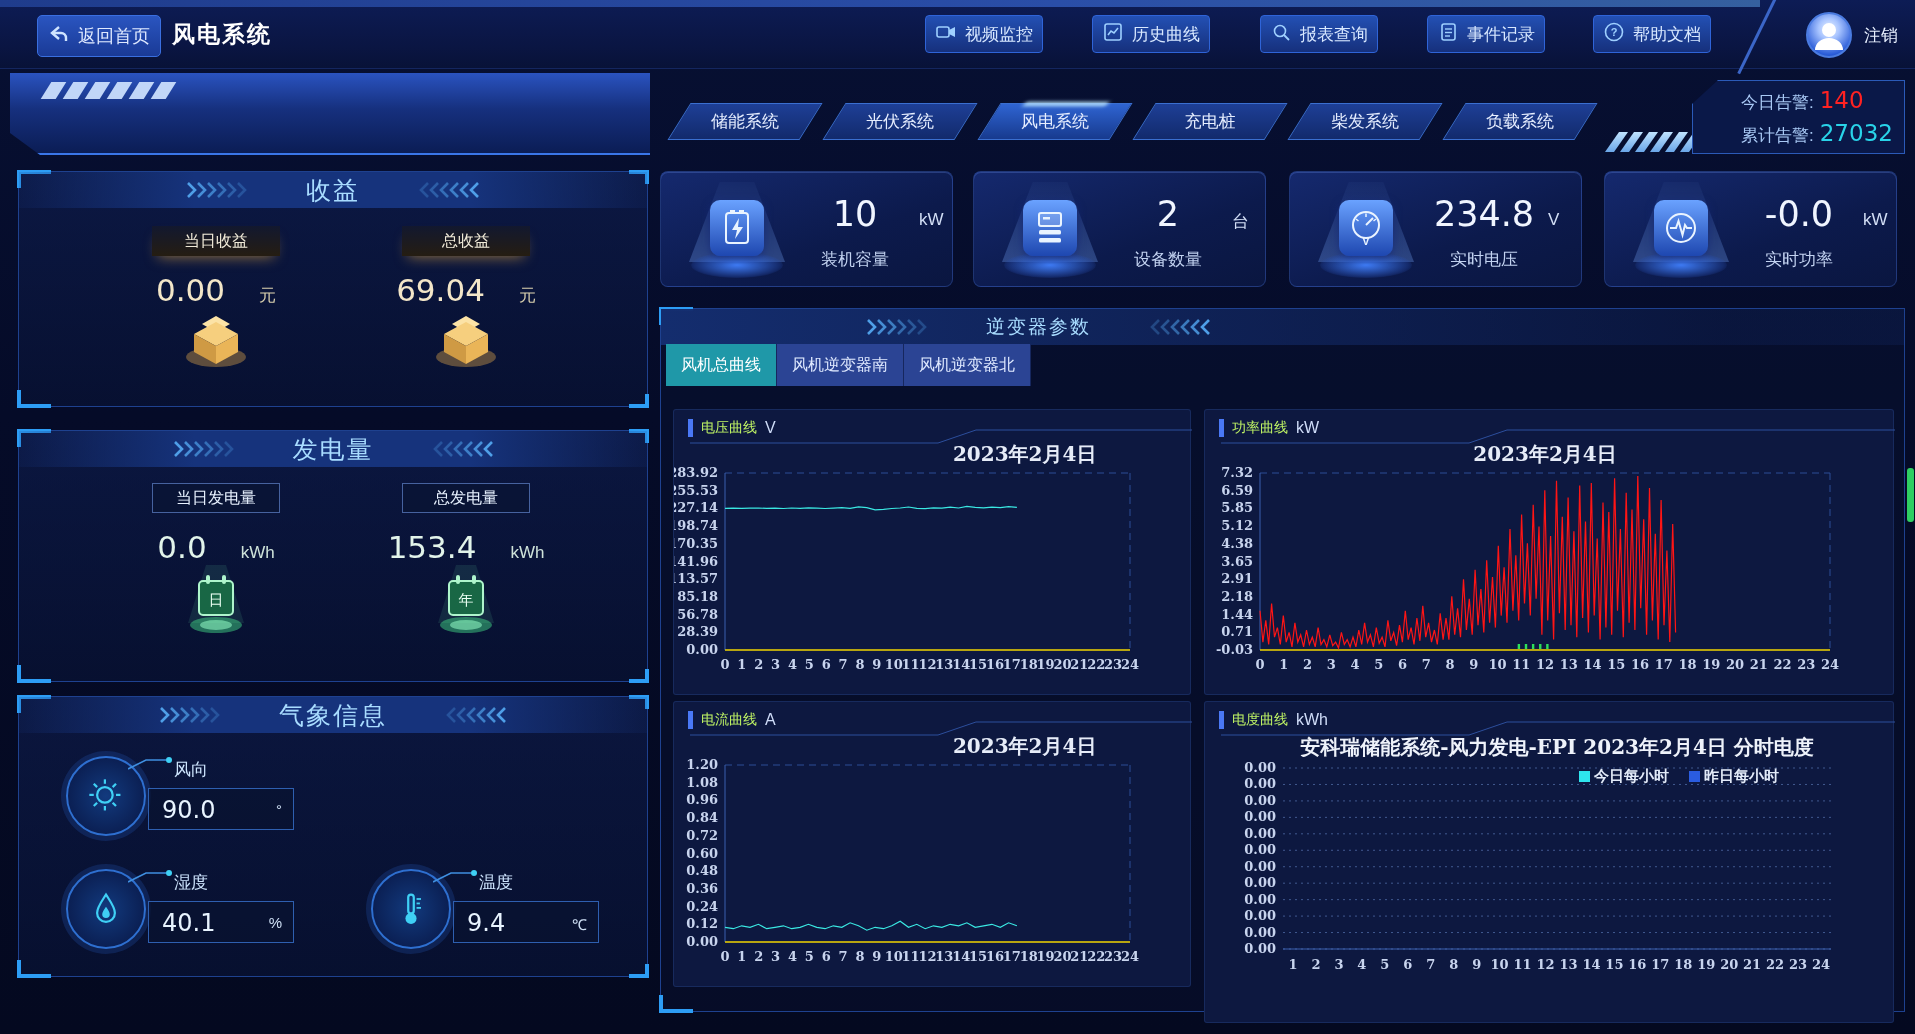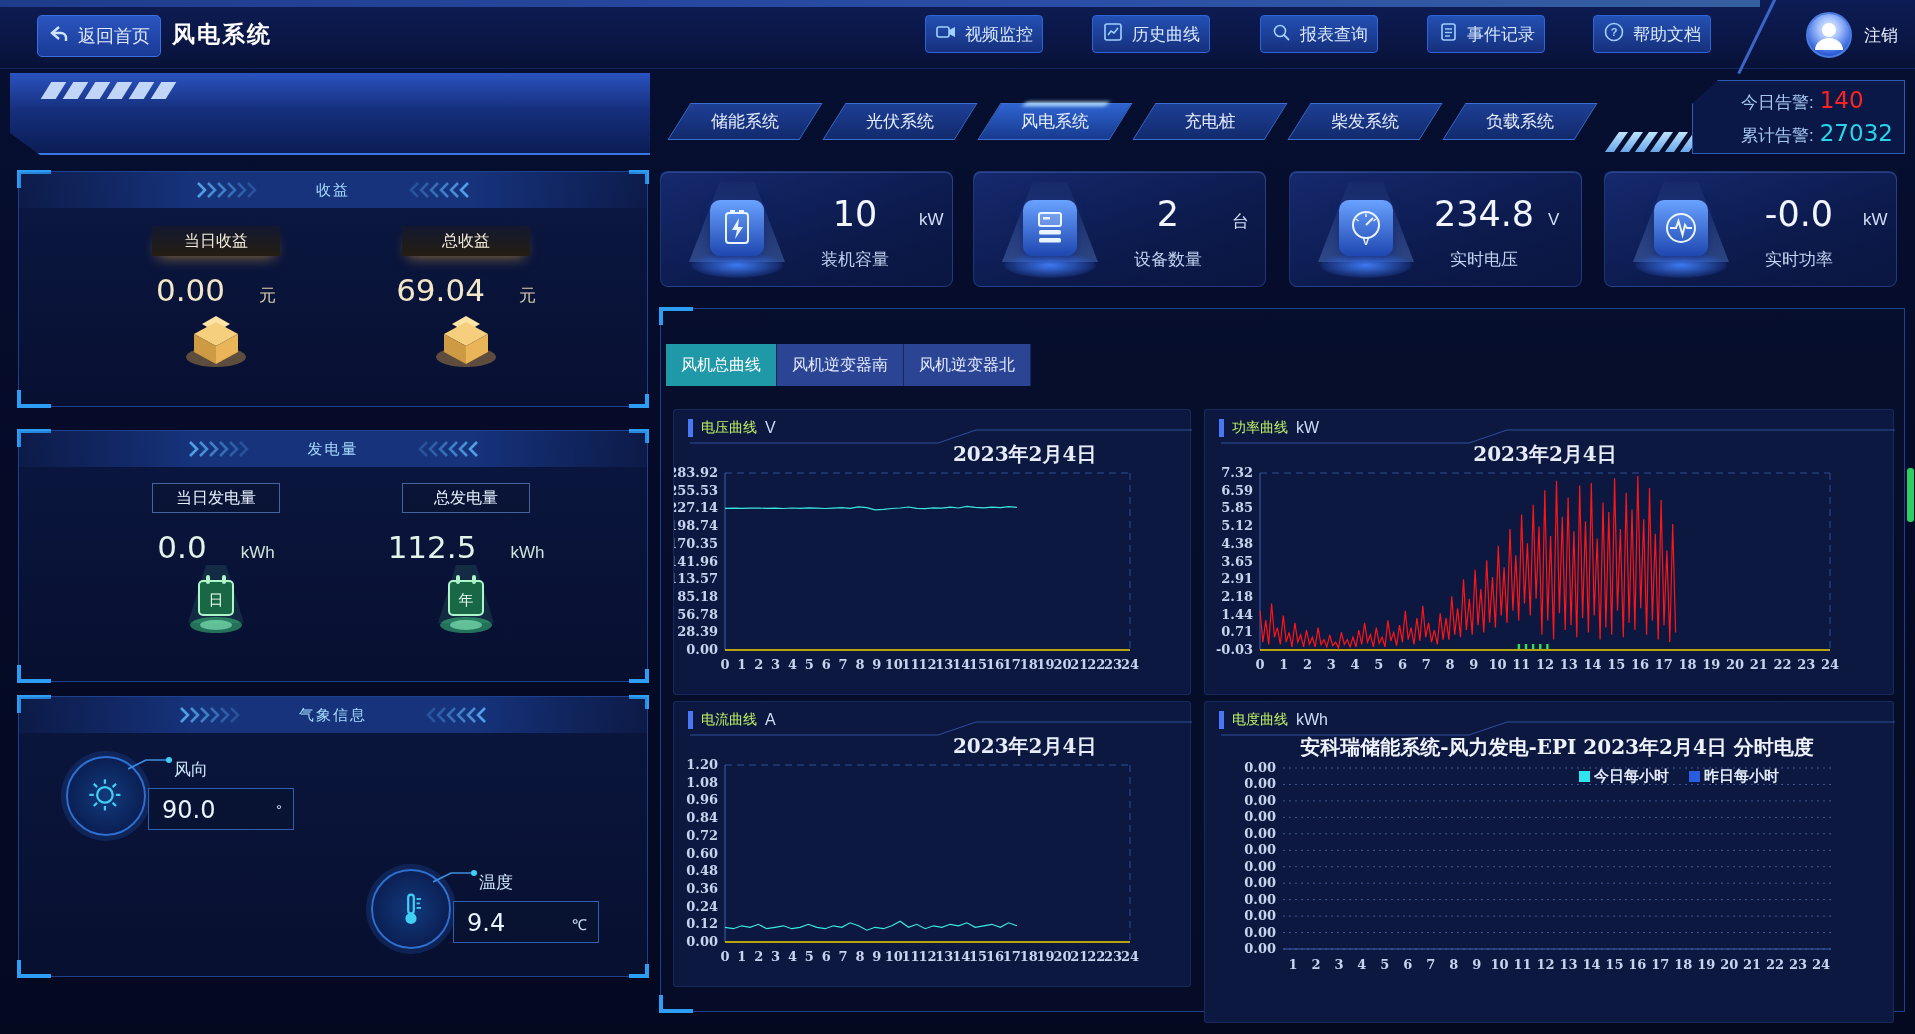--- a/index.html
+++ b/index.html
@@ -49,21 +49,21 @@
   
   .lpanel{position:absolute;left:18px;width:630px;background:linear-gradient(180deg,rgba(16,32,84,.55),rgba(8,18,52,.75));
     border:1px solid #1e418f;box-sizing:border-box;}
   .corner{position:absolute;}
   .c-tl{left:-2px;top:-2px;width:30px;height:14px;border-left:4px solid #2d9df5;border-top:4px solid #2d9df5;}
   .c-bl{left:-2px;bottom:-2px;width:30px;height:14px;border-left:4px solid #2d9df5;border-bottom:4px solid #2d9df5;}
   .c-tr{right:-2px;top:-2px;width:16px;height:10px;border-right:4px solid #2d9df5;border-top:4px solid #2d9df5;}
   .c-br{right:-2px;bottom:-2px;width:16px;height:10px;border-right:4px solid #2d9df5;border-bottom:4px solid #2d9df5;}
   .phead{position:relative;height:36px;display:flex;align-items:center;justify-content:center;gap:28px;
     background:linear-gradient(90deg,rgba(22,51,122,.15),#16337c 28%,#16337c 72%,rgba(22,51,122,.15));
-    color:#a8dcff;font-size:15px;letter-spacing:2px;}
+    color:#a8dcff;font-size:25px;letter-spacing:2px;}
   .chev{display:block;}
   .chev.mirror{transform:scaleX(-1);}
   .pcol{position:absolute;width:250px;display:flex;flex-direction:column;align-items:center;}
   .labelbox-gold{width:128px;height:30px;display:flex;align-items:center;justify-content:center;color:#f0ead8;font-size:16px;
     background:linear-gradient(180deg,#12182f,#251d12);box-shadow:0 7px 14px -6px rgba(230,170,60,.6);}
   .labelbox-green{width:128px;height:30px;display:flex;align-items:center;justify-content:center;color:#e8f2ff;font-size:16px;
     border:1px solid #46629f;background:rgba(10,20,50,.55);box-sizing:border-box;}
   .valrow{display:flex;align-items:baseline;gap:34px;margin-top:16px;}
   .bigval-gold{font-family:"DejaVu Sans",sans-serif;font-size:31px;color:#f3e6c8;}
   .bigval-green{font-family:"DejaVu Sans",sans-serif;font-size:31px;color:#e2f4ea;}
@@ -352,21 +352,21 @@
         <ellipse cx="32" cy="60" rx="16" ry="5" fill="rgba(150,255,200,0.55)"></ellipse>
         <rect x="15" y="16" width="34" height="34" rx="4" fill="rgba(25,110,70,0.9)" stroke="#aef5cc" stroke-width="2"></rect>
         <rect x="22" y="10" width="4" height="9" rx="2" fill="#aef5cc"></rect>
         <rect x="38" y="10" width="4" height="9" rx="2" fill="#aef5cc"></rect>
         <text x="32" y="40" text-anchor="middle" font-size="15" fill="#eafff2" font-family="Liberation Sans,sans-serif">日</text>
       </svg>
     </div>
     <div class="pcol" style="left:322px;top:52px;">
       <div class="labelbox-green">总发电量</div>
       <div class="valrow">
-        <span class="bigval-green">112.5</span>
+        <span class="bigval-green">153.4</span>
         <span class="unit-green">kWh</span>
       </div>
       <svg width="64" height="74" viewBox="0 0 64 74">
         <polygon points="22,0 42,0 60,58 4,58" fill="rgba(120,255,190,0.10)"></polygon>
         <ellipse cx="32" cy="60" rx="26" ry="8" fill="rgba(70,230,140,0.45)"></ellipse>
         <ellipse cx="32" cy="60" rx="16" ry="5" fill="rgba(150,255,200,0.55)"></ellipse>
         <rect x="15" y="16" width="34" height="34" rx="4" fill="rgba(25,110,70,0.9)" stroke="#aef5cc" stroke-width="2"></rect>
         <rect x="22" y="10" width="4" height="9" rx="2" fill="#aef5cc"></rect>
         <rect x="38" y="10" width="4" height="9" rx="2" fill="#aef5cc"></rect>
         <text x="32" y="40" text-anchor="middle" font-size="15" fill="#eafff2" font-family="Liberation Sans,sans-serif">年</text>
@@ -424,20 +424,37 @@
           <circle cx="41" cy="4" r="3" fill="#3fd0f5"></circle>
         </svg>
       <div class="wlabel">风向</div>
       <div class="wbox">
         <span class="wval">90.0</span>
         <span class="wunit">°</span>
       </div>
     </div>
 
 
+    <div class="witem" style="left:47px;top:172px;">
+      <div class="wring">
+        <svg width="40" height="40" viewBox="0 0 36 36">
+            <path d="M18,5 C13.5,12 10,16.5 10,21.5 a8,8 0 0 0 16,0 C26,16.5 22.5,12 18,5 Z" fill="none" stroke="#3fd0f5" stroke-width="2"></path>
+            <path d="M18,16 C16,19 14.6,20.8 14.6,22.8 a3.4,3.4 0 0 0 6.8,0 C21.4,20.8 20,19 18,16 Z" fill="#3fd0f5"></path>
+          </svg>
+      </div>
+      <svg class="wconn" width="46" height="14" viewBox="0 0 46 14">
+          <polyline points="0,13 18,4 38,4" fill="none" stroke="#3f8fe0" stroke-width="1.6"></polyline>
+          <circle cx="41" cy="4" r="3" fill="#3fd0f5"></circle>
+        </svg>
+      <div class="wlabel">湿度</div>
+      <div class="wbox">
+        <span class="wval">40.1</span>
+        <span class="wunit">%</span>
+      </div>
+    </div>
 
     <div class="witem" style="left:352px;top:172px;">
       <div class="wring">
         <svg width="40" height="40" viewBox="0 0 36 36">
             <rect x="15.5" y="5" width="5" height="17" rx="2.5" fill="none" stroke="#3fd0f5" stroke-width="2"></rect>
             <circle cx="18" cy="26.5" r="5" fill="#3fd0f5"></circle>
             <line x1="23" y1="9" x2="27" y2="9" stroke="#3fd0f5" stroke-width="1.6"></line>
             <line x1="23" y1="13" x2="26" y2="13" stroke="#3fd0f5" stroke-width="1.6"></line>
             <line x1="23" y1="17" x2="27" y2="17" stroke="#3fd0f5" stroke-width="1.6"></line>
           </svg>
@@ -511,20 +528,45 @@
         </svg>
     </div>
     <div class="cardval">-0.0</div>
     <div class="cardunit">kW</div>
     <div class="cardlabel">实时功率</div>
   </div>
 
   <div class="invpanel">
     <div class="corner c-tl"></div>
       <div class="corner c-bl"></div>
+    <div class="invhead">
+      <div class="headgroup">
+        <svg class="chev" width="92" height="16" viewBox="0 0 92 16">
+          <g fill="none" stroke="#4f9fe8" stroke-width="2.6">
+            <path d="M2 1 L9 8 L2 15" opacity="1"></path>
+              <path d="M12 1 L19 8 L12 15" opacity=".85"></path>
+              <path d="M22 1 L29 8 L22 15" opacity=".7"></path>
+              <path d="M32 1 L39 8 L32 15" opacity=".55"></path>
+              <path d="M42 1 L49 8 L42 15" opacity=".4"></path>
+              <path d="M52 1 L59 8 L52 15" opacity=".3"></path>
+          </g>
+        </svg>
+        <span>逆变器参数</span>
+        <svg class="chev mirror" width="92" height="16" viewBox="0 0 92 16">
+          <g fill="none" stroke="#4f9fe8" stroke-width="2.6">
+            <path d="M2 1 L9 8 L2 15" opacity="1"></path>
+              <path d="M12 1 L19 8 L12 15" opacity=".85"></path>
+              <path d="M22 1 L29 8 L22 15" opacity=".7"></path>
+              <path d="M32 1 L39 8 L32 15" opacity=".55"></path>
+              <path d="M42 1 L49 8 L42 15" opacity=".4"></path>
+              <path d="M52 1 L59 8 L52 15" opacity=".3"></path>
+          </g>
+        </svg>
+      </div>
+    </div>
 
     <div class="ctabs">
       <div class="ctab active">风机总曲线</div>
       <div class="ctab">风机逆变器南</div>
       <div class="ctab">风机逆变器北</div>
     </div>
 
     <div class="tile t-voltage">
       <svg class="deco" width="506" height="36" viewBox="0 0 506 36">
           <polyline points="2,33 250,33 288,20 504,20" fill="none" stroke="#2c4e9c" stroke-width="1"></polyline>

